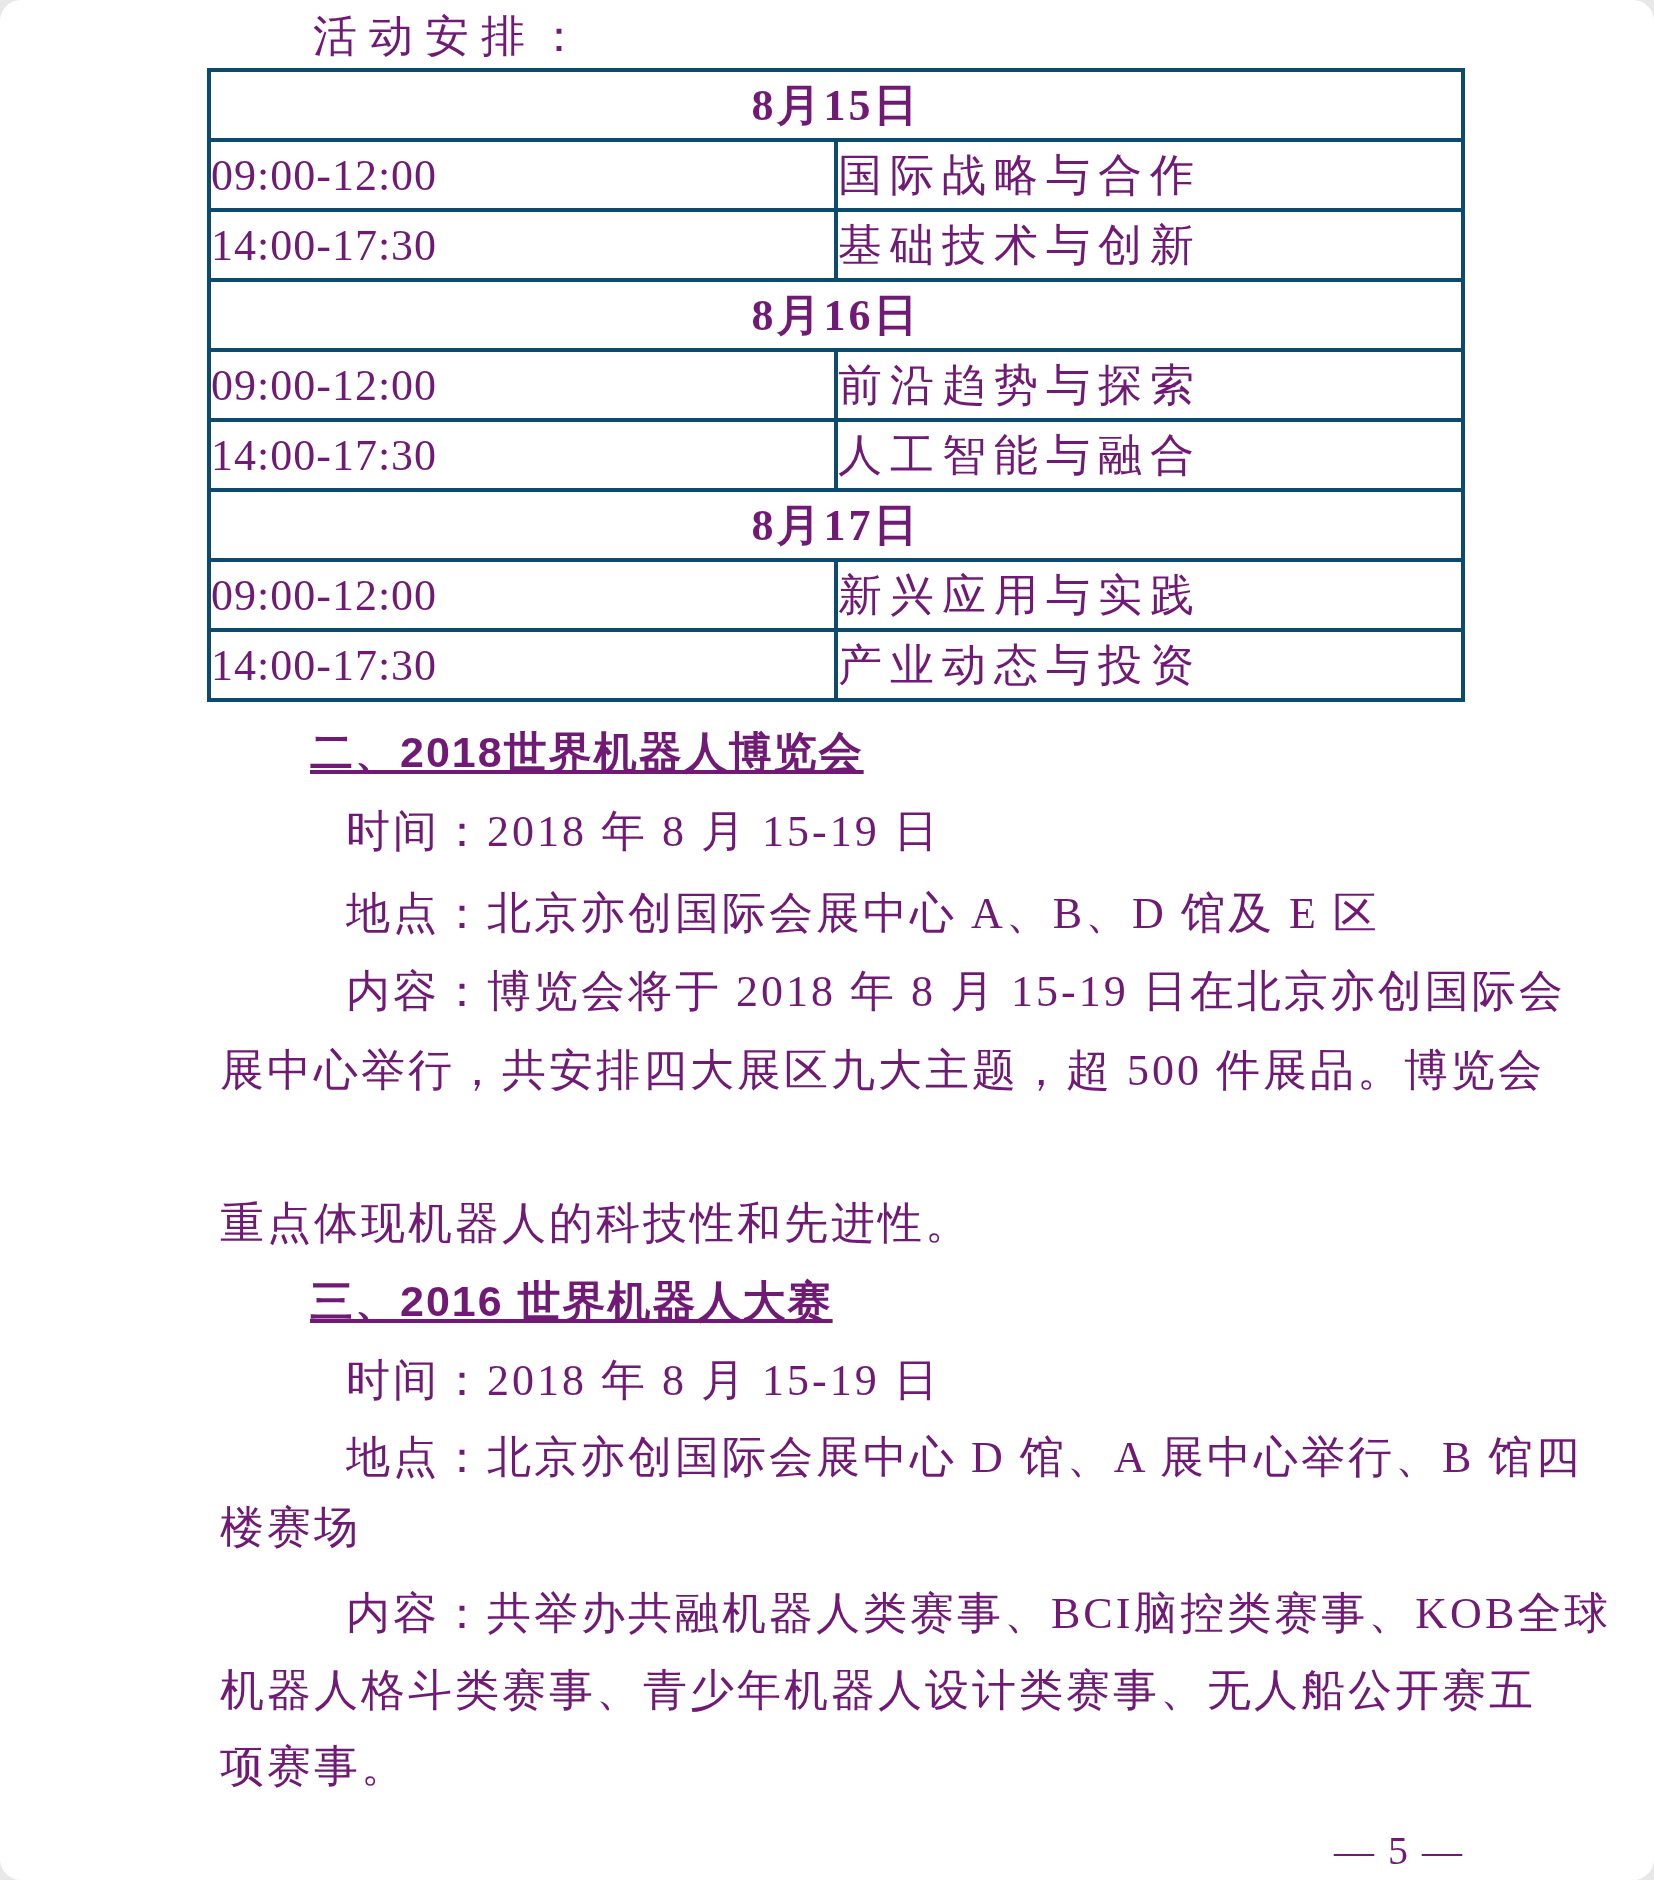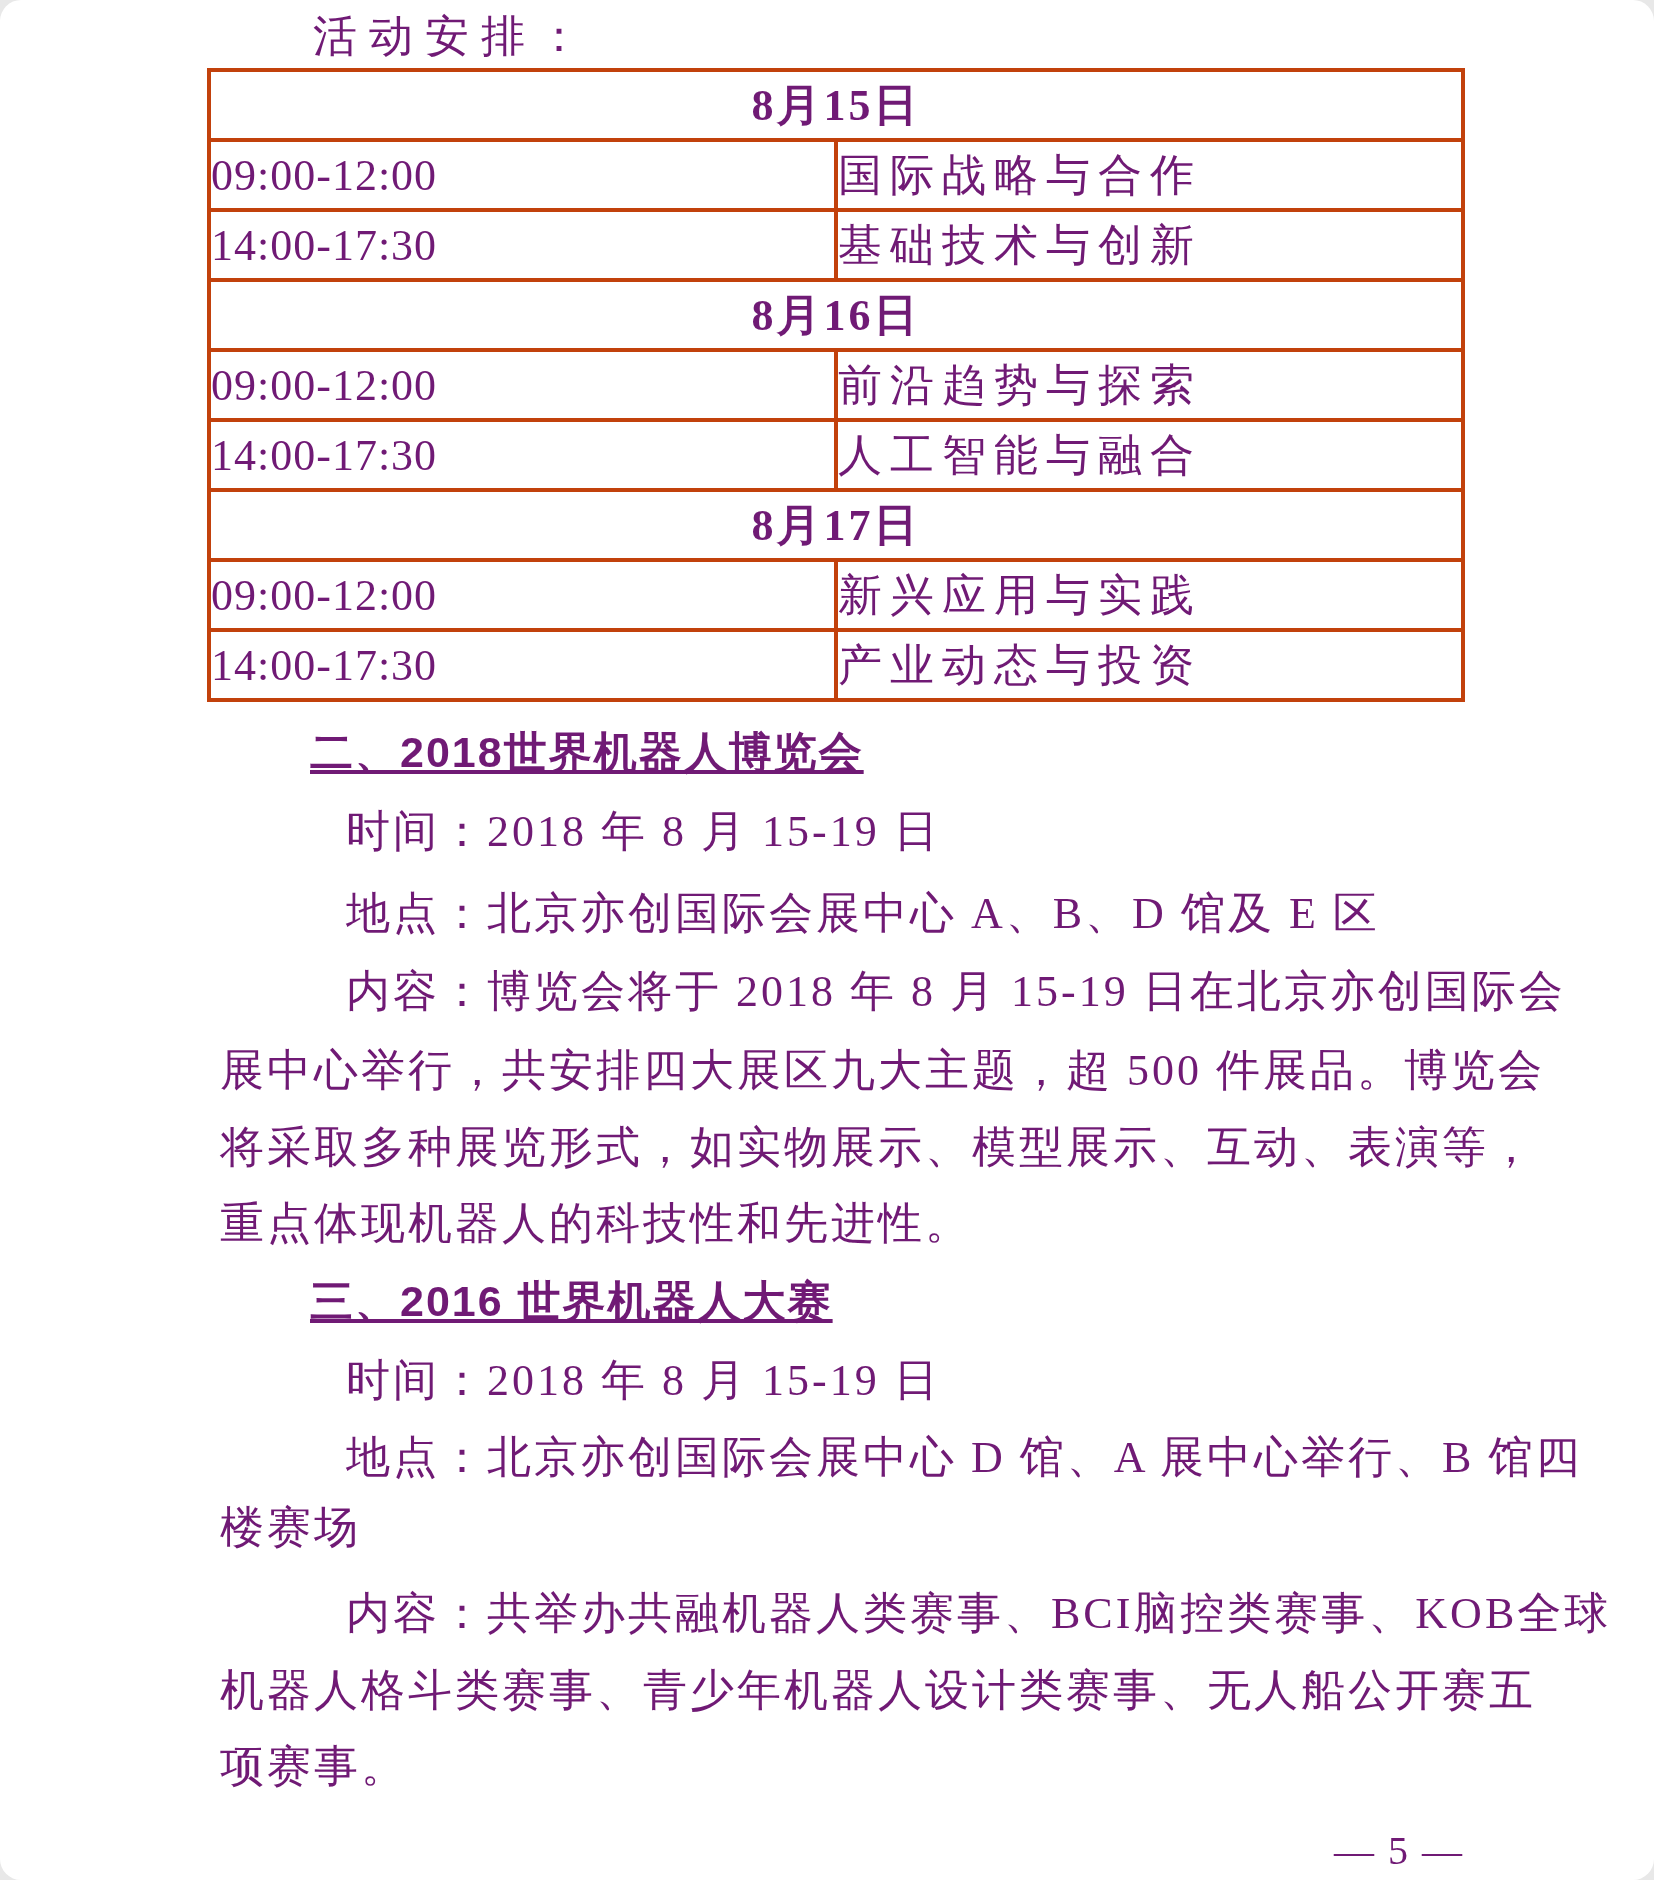--- a/index.html
+++ b/index.html
@@ -41,21 +41,21 @@
   }
   table.schedule {
     position: absolute;
     top: 68px;
     left: 207px;
     width: 1258px;
     border-collapse: collapse;
     table-layout: fixed;
   }
   table.schedule td {
-    border: 4px solid #c2410c;
+    border: 4px solid #0c4a6e;
     height: 66px;
     vertical-align: middle;
     font-size: 44px;
     padding: 0;
   }
   td.date-cell {
     text-align: center;
     font-weight: bold;
     letter-spacing: 3px;
   }
@@ -119,21 +119,20 @@
       </tr>
     </tbody>
   </table>
 
   <div class="line heading" style="top:723px">二、2018世界机器人博览会</div>
 
   <div class="line ind" style="top:803px">时间：2018 年 8 月 15-19 日</div>
   <div class="line ind" style="top:885px">地点：北京亦创国际会展中心 A、B、D 馆及 E 区</div>
   <div class="line ind" style="top:963px">内容：博览会将于 2018 年 8 月 15-19 日在北京亦创国际会</div>
   <div class="line cont" style="top:1042px">展中心举行，共安排四大展区九大主题，超 500 件展品。博览会</div>
-  <div class="line cont" style="top:1119px">将采取多种展览形式，如实物展示、模型展示、互动、表演等，</div>
   <div class="line cont" style="top:1195px">重点体现机器人的科技性和先进性。</div>
 
   <div class="line heading" style="top:1272px">三、2016 世界机器人大赛</div>
 
   <div class="line ind" style="top:1352px">时间：2018 年 8 月 15-19 日</div>
   <div class="line ind" style="top:1429px">地点：北京亦创国际会展中心 D 馆、A 展中心举行、B 馆四</div>
   <div class="line cont" style="top:1499px">楼赛场</div>
   <div class="line ind" style="top:1585px">内容：共举办共融机器人类赛事、BCI脑控类赛事、KOB全球</div>
   <div class="line cont" style="top:1662px">机器人格斗类赛事、青少年机器人设计类赛事、无人船公开赛五</div>
   <div class="line cont" style="top:1738px">项赛事。</div>

